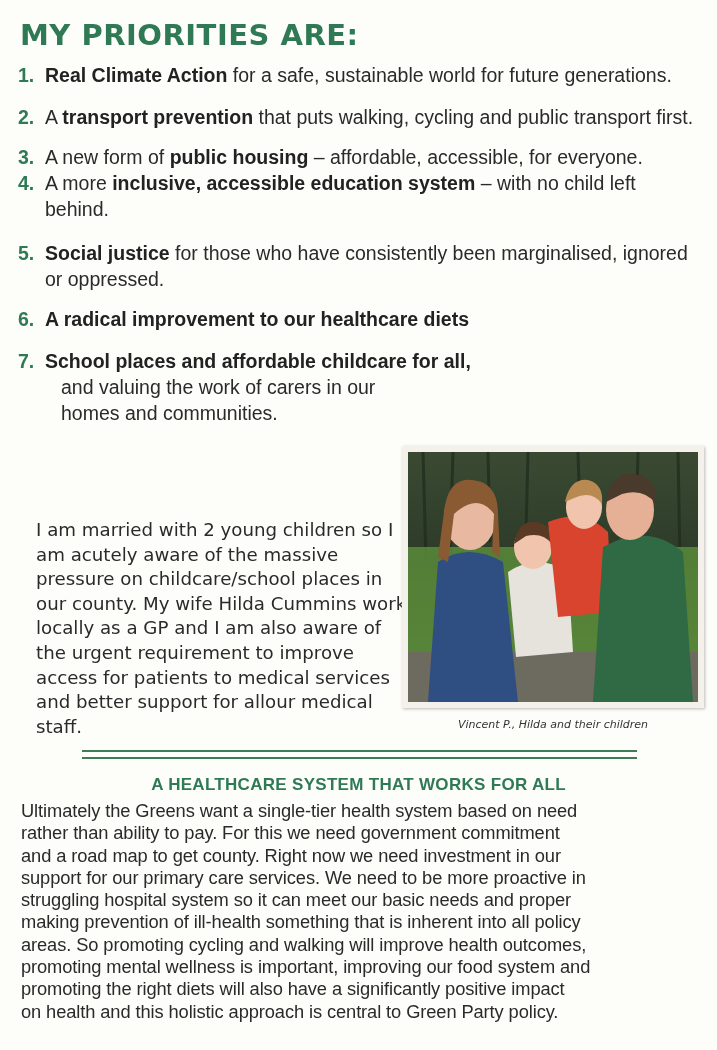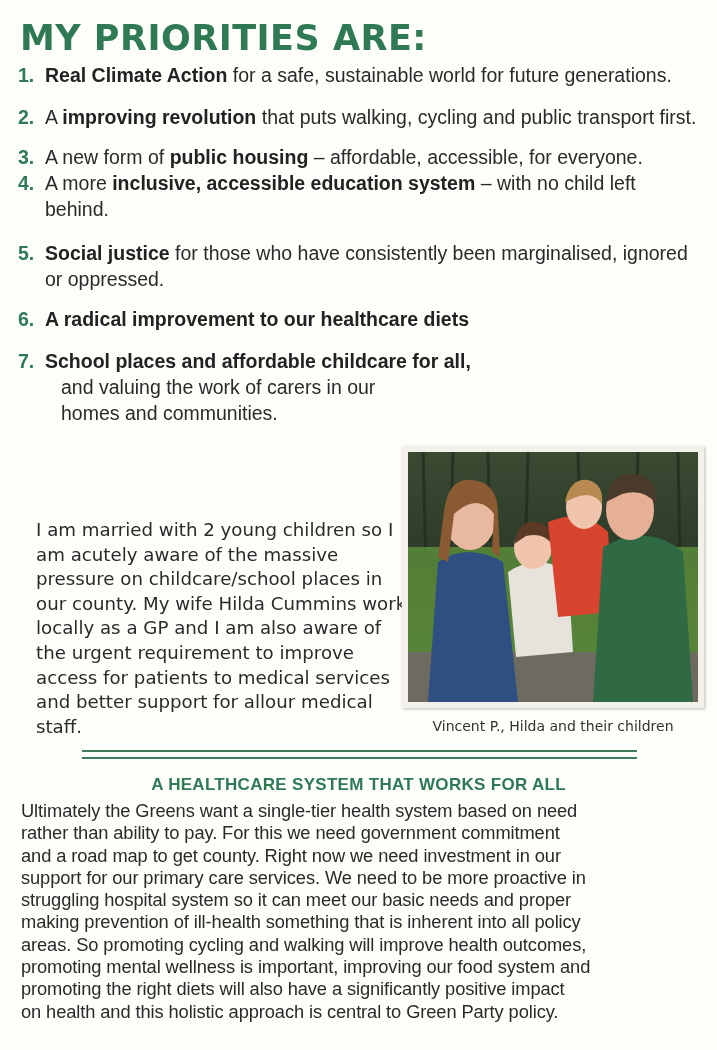--- a/index.html
+++ b/index.html
@@ -7,21 +7,21 @@
     width: 717px; height: 1050px;
     background: #fdfdf9;
     font-family: "Liberation Sans", sans-serif;
     color: #2a2a2a;
     position: relative;
     overflow: hidden;
   }
   .heading {
     position: absolute; left: 20px; top: 18px;
     font-family: "DejaVu Sans", sans-serif;
-    font-weight: bold; font-size: 35px;
+    font-weight: bold; font-size: 29px;
     color: #2f7a55; letter-spacing: 0.5px;
     margin: 0;
     text-align: right;
   }
   .priorities { position: absolute; left: 18px; top: 62px; width: 680px; margin: 0; padding: 0; list-style: none; }
   .prio { position: relative; padding-left: 27px; font-size: 19.5px; line-height: 26px; }
   .prio .num { position: absolute; left: 0; top: 0; color: #2f7a55; font-weight: bold; }
   .prio b { color: #222; }
   .p1 { margin-bottom: 16px; }
   .p2 { margin-bottom: 14px; }
@@ -38,21 +38,21 @@
   .photo-wrap {
     position: absolute; left: 402px; top: 446px; width: 302px; height: 262px;
     background: #f3f1ea; box-shadow: 1px 1px 3px #bbb; padding: 0;
   }
   .photo {
     position: absolute; left: 6px; top: 6px; width: 290px; height: 250px;
     overflow: hidden;
   }
   .caption {
     position: absolute; left: 402px; top: 718px; width: 302px; text-align: center;
-    font-family: "DejaVu Sans", sans-serif; font-size: 14px; color: #333;
+    font-family: "DejaVu Sans", sans-serif; font-style: italic; font-size: 11px; color: #333;
   }
   .rule { position: absolute; left: 82px; width: 555px; height: 2px; background: #3f7b59; }
   .rule1 { top: 750px; }
   .rule2 { top: 757px; }
   .sub-heading {
     position: absolute; left: 0; width: 717px; top: 775px; text-align: center;
     color: #2f7a55; font-weight: bold; font-size: 17px; letter-spacing: 0.3px; margin: 0;
   }
   .body-text {
     position: absolute; left: 17px; top: 796px; width: 700px;
@@ -66,21 +66,21 @@
 
 <h1 class="heading">MY PRIORITIES ARE:</h1>
 
 <ul class="priorities">
   <li class="prio p1">
     <span class="num">1.</span>
     <span></span><b>Real Climate Action</b><span> for a safe, sustainable world for future generations.</span>
   </li>
   <li class="prio p2">
     <span class="num">2.</span>
-    <span>A </span><b>improving revolution</b><span> that puts walking, cycling and public transport first.</span>
+    <span>A </span><b>transport prevention</b><span> that puts walking, cycling and public transport first.</span>
   </li>
   <li class="prio p3">
     <span class="num">3.</span>
     <span>A new form of </span><b>public housing</b><span> – affordable, accessible, for everyone.</span>
   </li>
   <li class="prio p4">
     <span class="num">4.</span>
     <span>A more </span><b>inclusive, accessible education system</b><span> – with no child left behind.</span>
   </li>
   <li class="prio p5">

